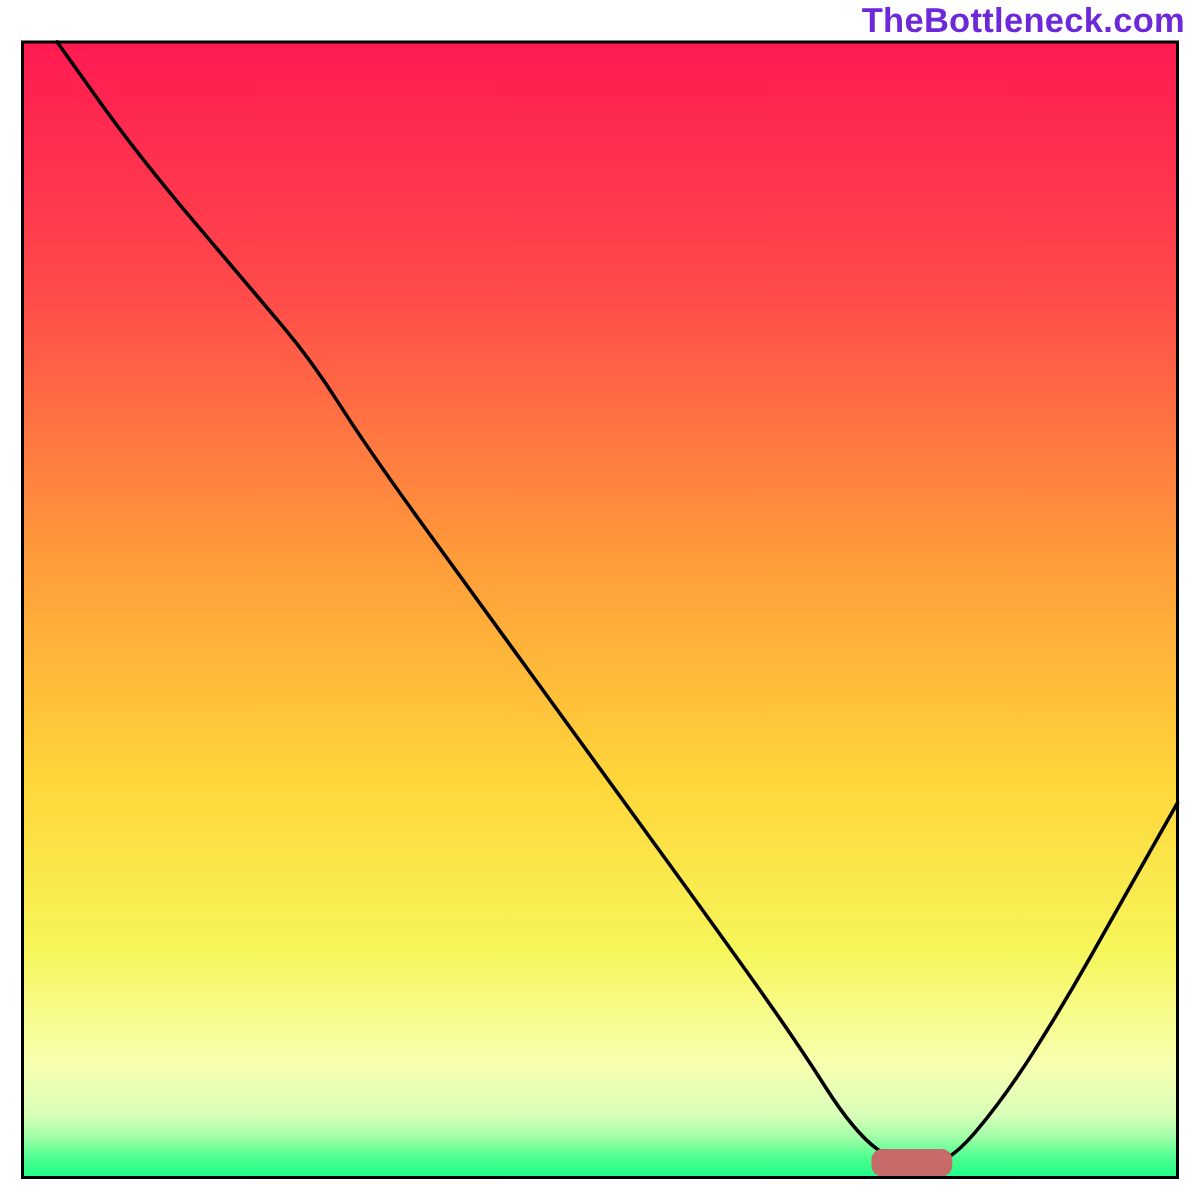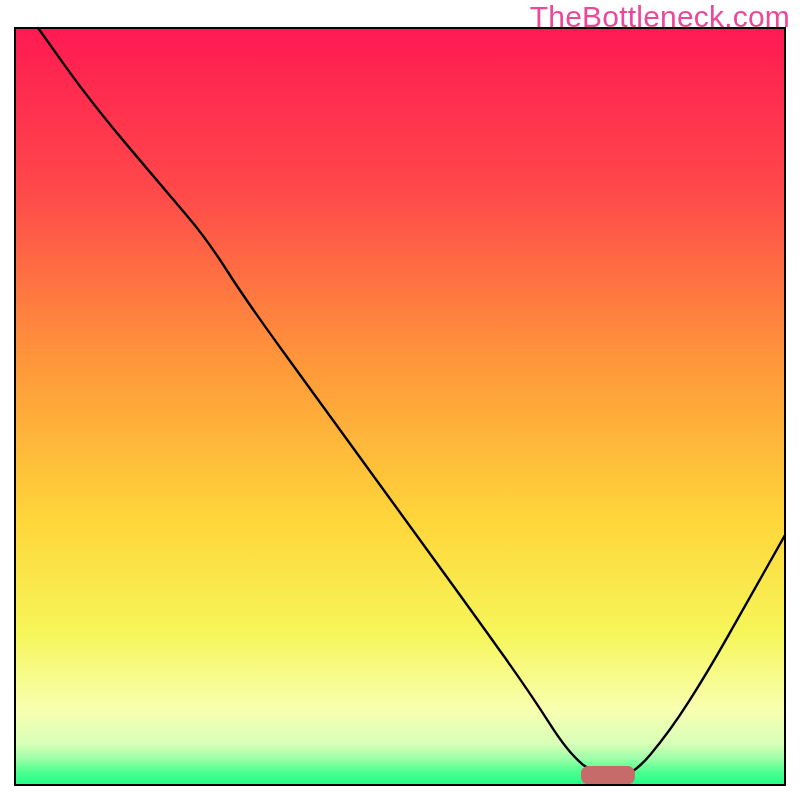--- a/index.html
+++ b/index.html
@@ -12,23 +12,23 @@
   }
   .container {
     position: relative;
     width: 800px;
     height: 800px;
   }
   .watermark {
     position: absolute;
     top: 0px;
     right: 10px;
-    font-size: 30px;
-    font-weight: 400;
-    color: #ec4899;
+    font-size: 23px;
+    font-weight: 700;
+    color: #6d28d9;
     letter-spacing: 0.2px;
   }
   svg.plot {
     position: absolute;
     left: 0;
     top: 0;
   }
 </style>
 </head>
 <body>

